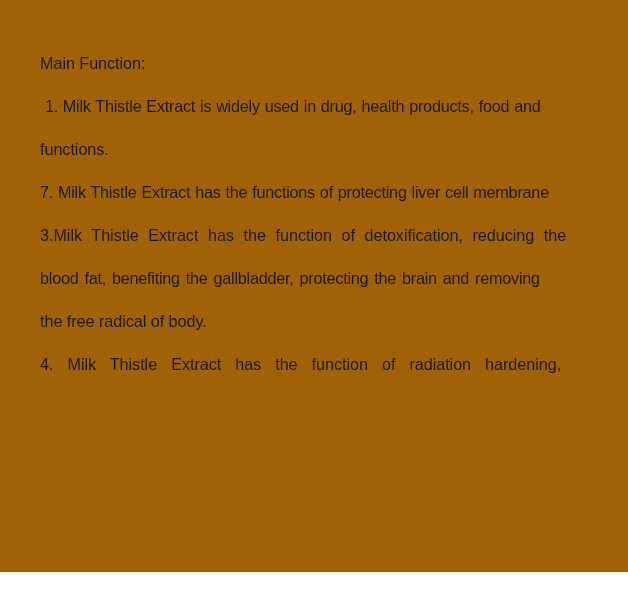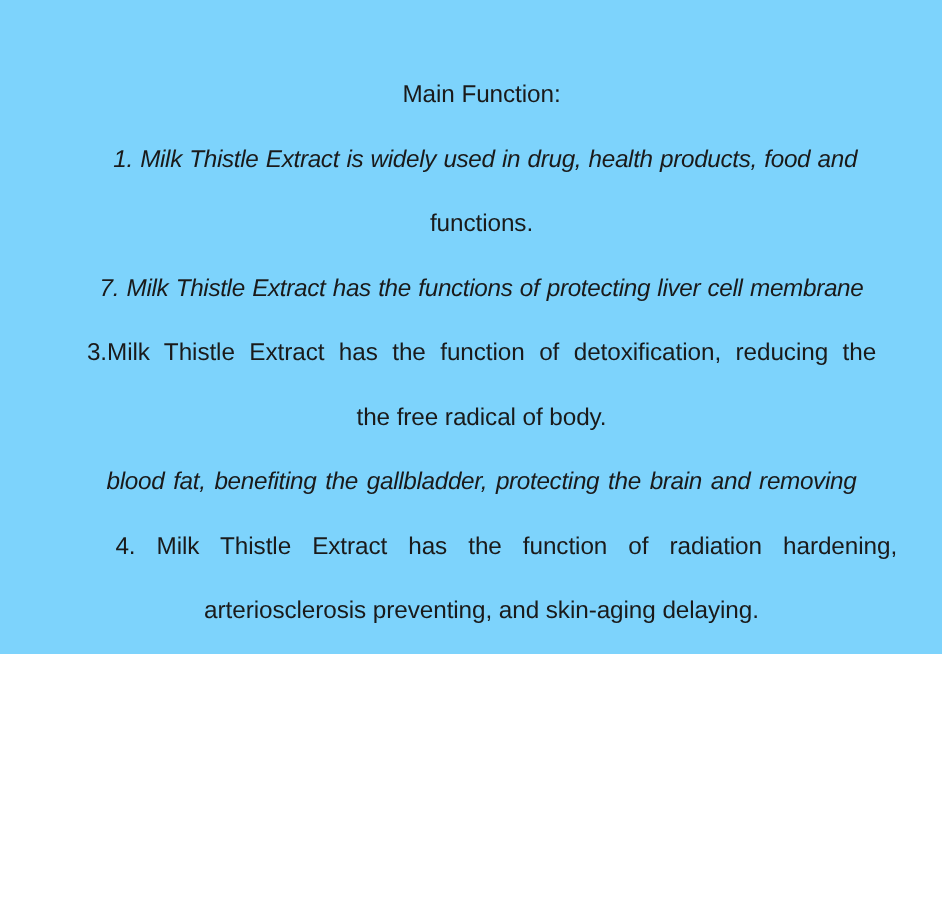--- a/index.html
+++ b/index.html
@@ -12,24 +12,23 @@
     height: 600px;
     overflow: hidden;
     font-family: "Liberation Sans", "DejaVu Sans", sans-serif;
     color: #1a1a1a;
     -webkit-font-smoothing: antialiased;
   }
 
   #page {
     position: relative;
     width: 628px;
-    height: 436px;
-    background: #7dd3fc;
+    height: 572px;
+    background: #a16207;
     box-sizing: border-box;
-    text-align: center;
   }
 
   #doc-body {
     position: absolute;
     left: 40px;
     top: 42px;
     width: 562px;
   }
 
   .doc-line {
@@ -45,45 +44,44 @@
   
   .line-heading {
     white-space: pre;
   }
 
   
   .j-none  { word-spacing: 0px; }
   .j-tiny  { word-spacing: 0.6px; }
   .j-small { word-spacing: 1.6px; }
   .j-mid   { word-spacing: 5.2px; }
-  .j-wide  { word-spacing: 9.6px; margin-left: 33px; }
+  .j-wide  { word-spacing: 9.6px; }
 
   
-  .tight { letter-spacing: -0.22px; font-style: italic; }
+  .tight { letter-spacing: -0.22px; }
 </style>
 </head>
 <body>
 
 <div id="page">
 
   <div id="doc-body">
 
     <div class="doc-line line-heading j-none">Main Function:</div>
 
     <div class="doc-line j-tiny tight"> 1. Milk Thistle Extract is widely used in drug, health products, food and</div>
 
     <div class="doc-line j-none">functions.</div>
 
     <div class="doc-line j-tiny tight">7. Milk Thistle Extract has the functions of protecting liver cell membrane</div>
 
 
     <div class="doc-line j-mid">3.Milk Thistle Extract has the function of detoxification, reducing the</div>
 
+    <div class="doc-line j-small tight">blood fat, benefiting the gallbladder, protecting the brain and removing</div>
+
     <div class="doc-line j-none">the free radical of body.</div>
-
-    <div class="doc-line j-small tight">blood fat, benefiting the gallbladder, protecting the brain and removing</div>
 
     <div class="doc-line j-wide">4. Milk Thistle Extract has the function of radiation hardening,</div>
 
-    <div class="doc-line j-none">arteriosclerosis preventing, and skin-aging delaying.</div>
 
   </div>
 </div>
 
 </body></html>

